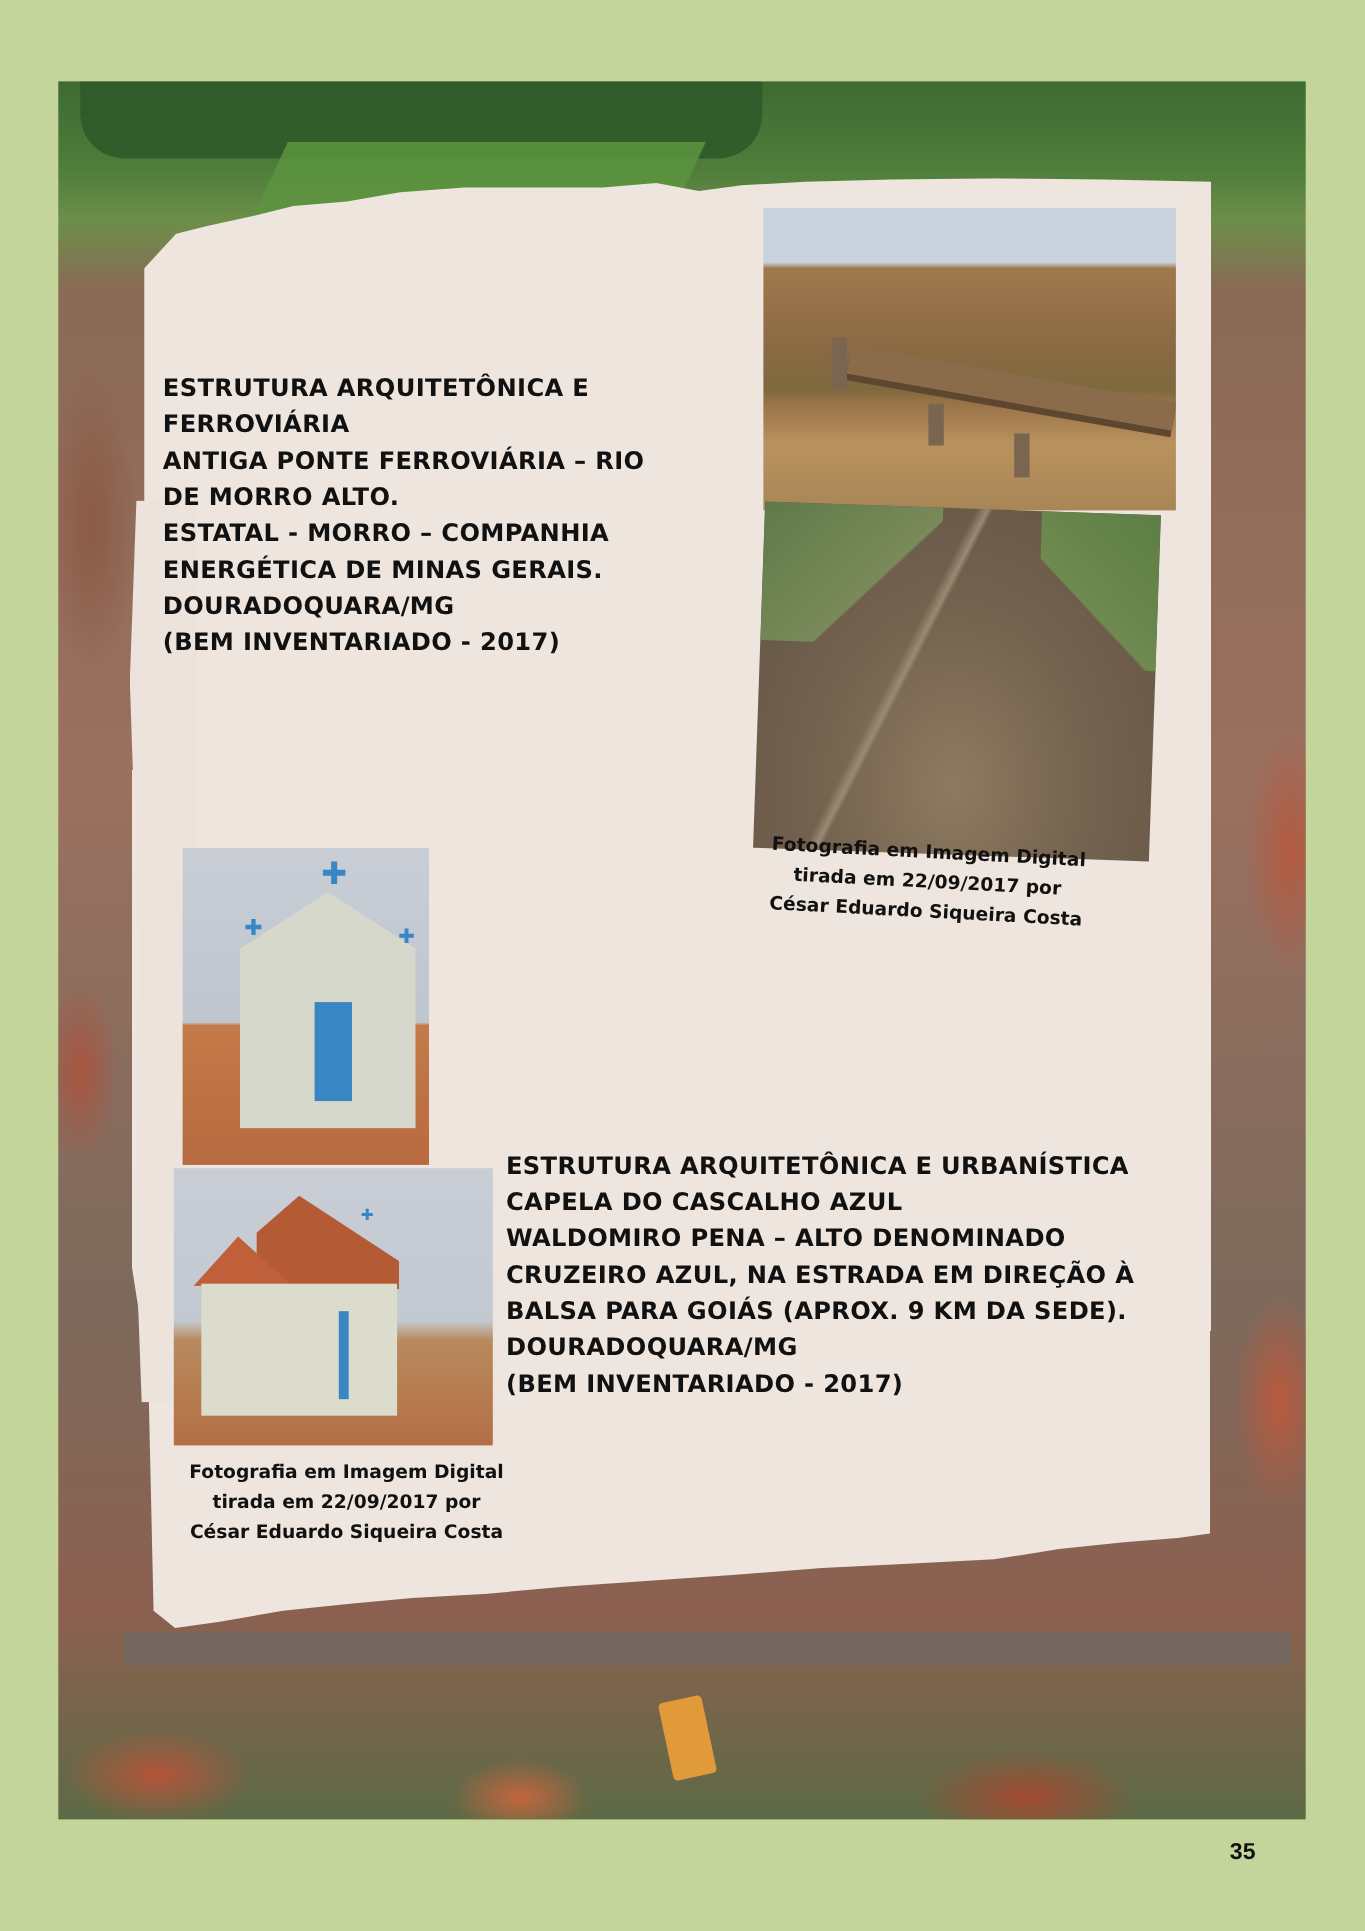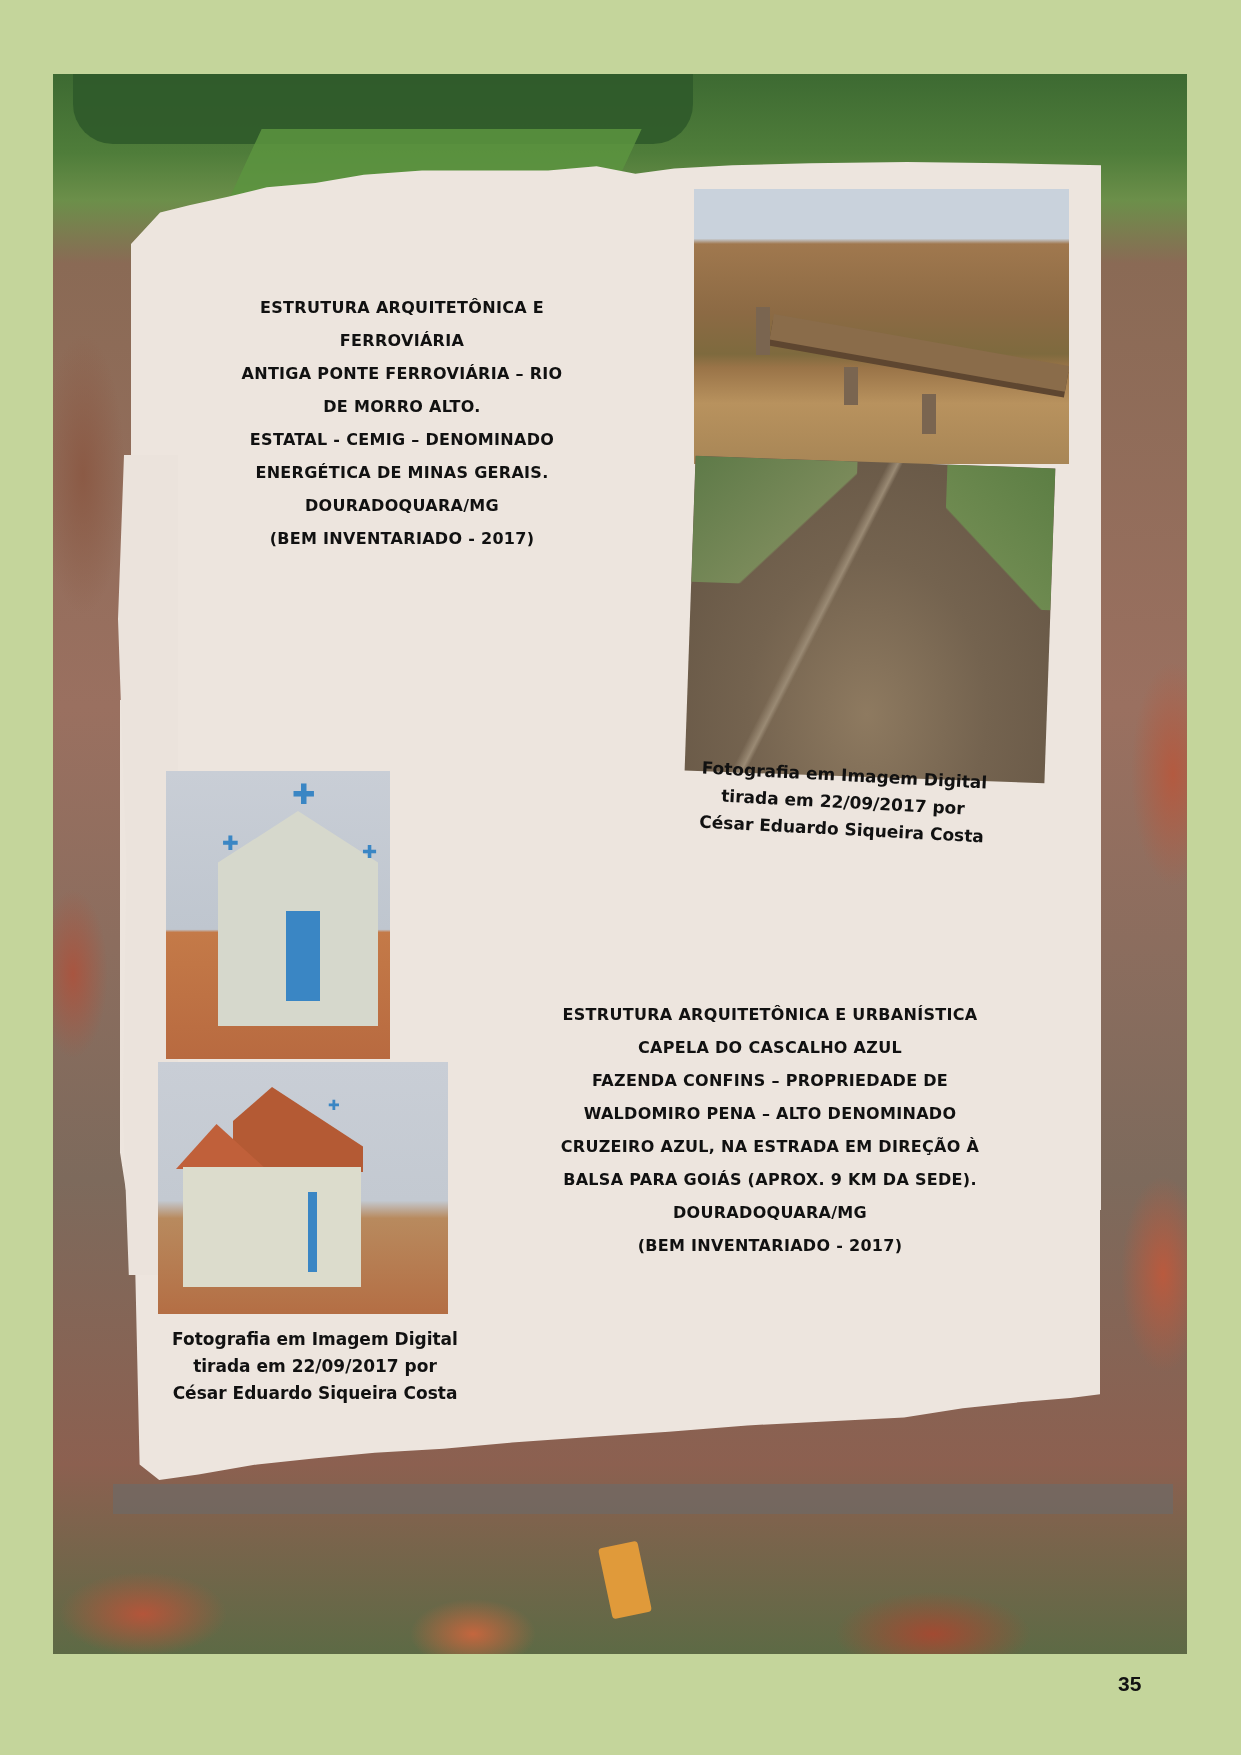--- a/index.html
+++ b/index.html
@@ -119,23 +119,23 @@
     }
     .photo-chapel2 .body {
       position: absolute; left: 25px; top: 105px; width: 178px; height: 120px; background: #dcdccc;
     }
     .photo-chapel2 .door {
       position: absolute; left: 150px; top: 130px; width: 9px; height: 80px; background: #3a86c4;
     }
 
     
     .title-block {
-      position: absolute; text-align: center; color: #111;
+      position: absolute; color: #111;
       font-family: "DejaVu Sans", sans-serif; font-weight: bold;
-      font-size: 16px; line-height: 33px; letter-spacing: 0.3px;
+      font-size: 22px; line-height: 33px; letter-spacing: 0.3px; margin-top: 46px;
     }
     .title-block .line { display: block; white-space: nowrap; }
     .block-1 { left: 148px; top: 291px; width: 508px; }
     .block-2 { left: 460px; top: 998px; width: 620px; }
     .caption {
       position: absolute; text-align: center; color: #111;
       font-family: "DejaVu Sans", sans-serif; font-weight: bold;
       font-size: 17px; line-height: 27px;
     }
     .caption .line { display: block; white-space: nowrap; }
@@ -188,36 +188,35 @@
   <div class="body"></div>
   <div class="door"></div>
   <span class="cross" style="left:170px; top:36px; font-size:14px;">✚</span>
 </div>
 
 <div class="title-block block-1">
   <span class="line">ESTRUTURA ARQUITETÔNICA E</span>
   <span class="line">FERROVIÁRIA</span>
   <span class="line">ANTIGA PONTE FERROVIÁRIA – RIO</span>
   <span class="line">DE MORRO ALTO.</span>
-  <span class="line">ESTATAL - CEMIG – DENOMINADO</span>
+  <span class="line">ESTATAL - MORRO – COMPANHIA</span>
   <span class="line">ENERGÉTICA DE MINAS GERAIS.</span>
   <span class="line">DOURADOQUARA/MG</span>
   <span class="line">(BEM INVENTARIADO - 2017)</span>
 </div>
 
 <div class="caption caption-1">
   <span class="line">Fotografia em Imagem Digital</span>
   <span class="line">tirada em 22/09/2017 por</span>
   <span class="line">César Eduardo Siqueira Costa</span>
 </div>
 
 <div class="title-block block-2">
   <span class="line">ESTRUTURA ARQUITETÔNICA E URBANÍSTICA</span>
   <span class="line">CAPELA DO CASCALHO AZUL</span>
-  <span class="line">FAZENDA CONFINS – PROPRIEDADE DE</span>
   <span class="line">WALDOMIRO PENA – ALTO DENOMINADO</span>
   <span class="line">CRUZEIRO AZUL, NA ESTRADA EM DIREÇÃO À</span>
   <span class="line">BALSA PARA GOIÁS (APROX. 9 KM DA SEDE).</span>
   <span class="line">DOURADOQUARA/MG</span>
   <span class="line">(BEM INVENTARIADO - 2017)</span>
 </div>
 
 <div class="caption caption-2">
   <span class="line">Fotografia em Imagem Digital</span>
   <span class="line">tirada em 22/09/2017 por</span>

